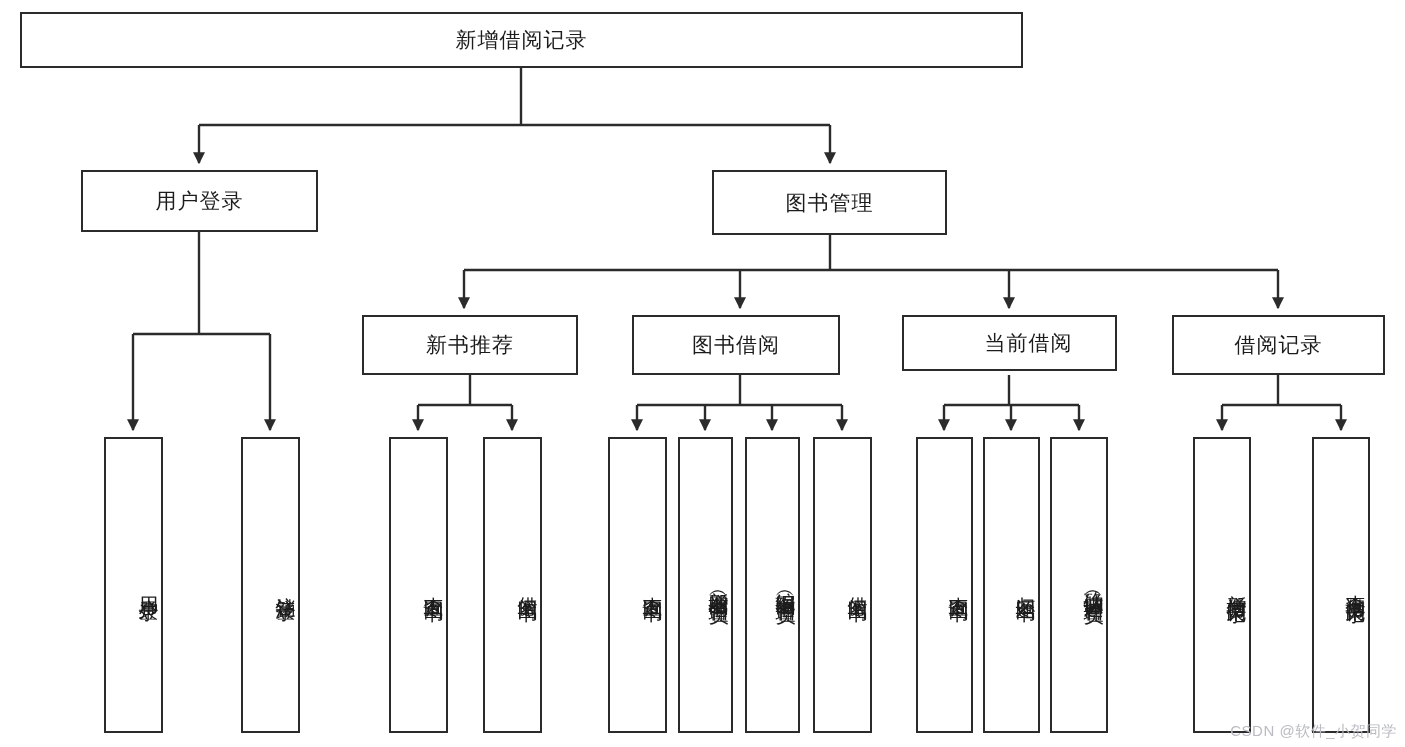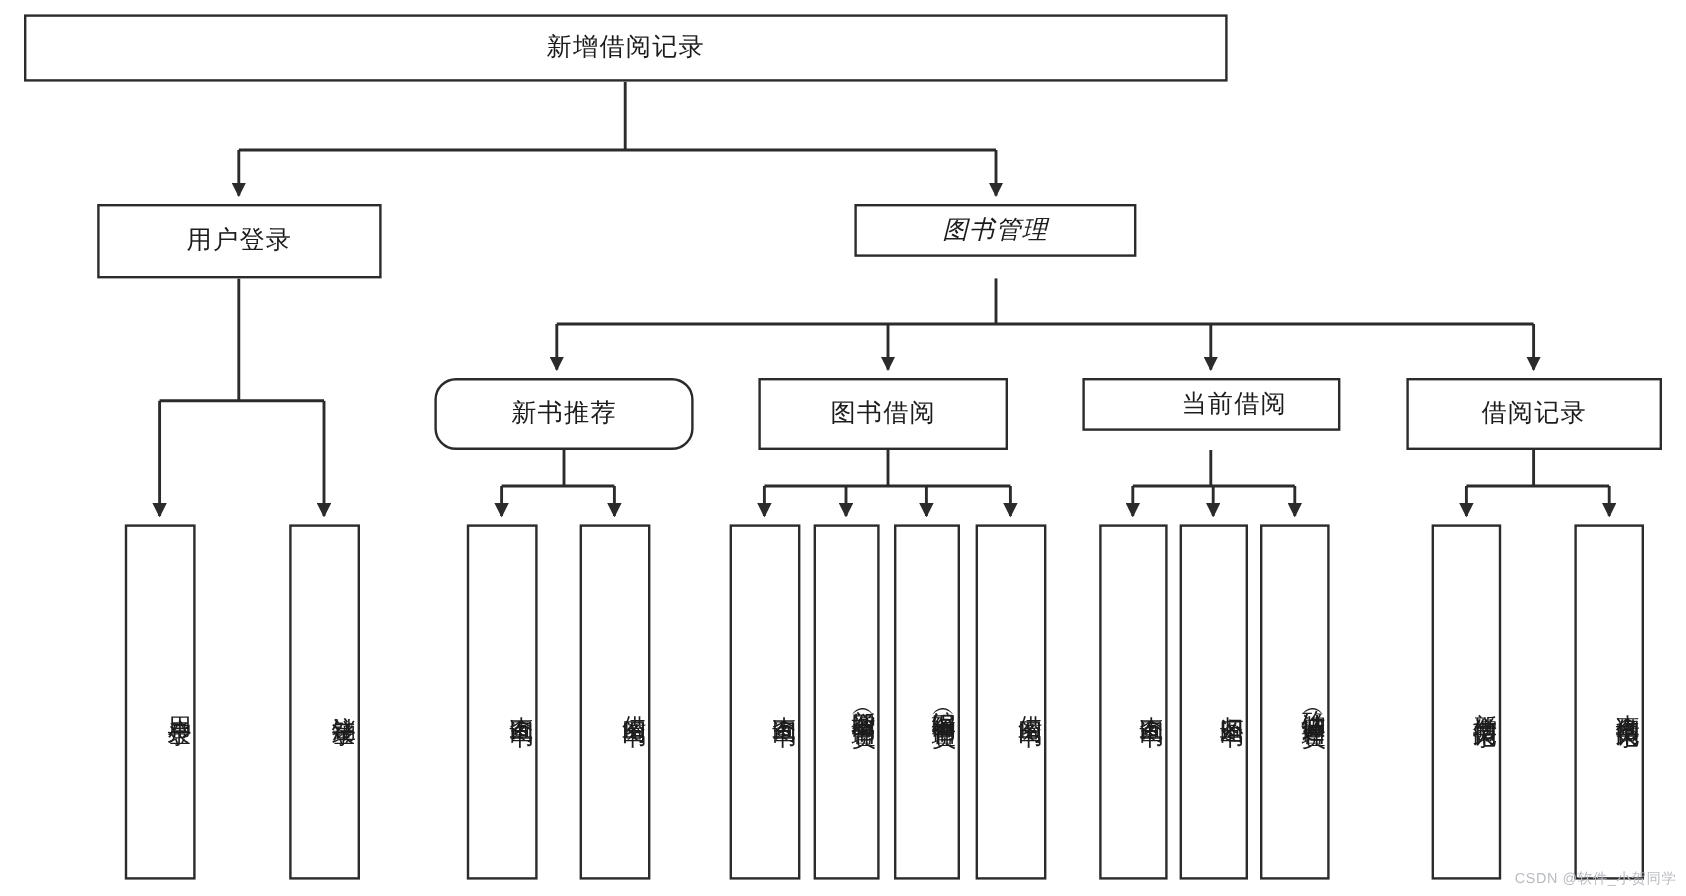--- a/index.html
+++ b/index.html
@@ -55,21 +55,21 @@
     left: 0;
     top: 0;
     width: 1405px;
     height: 747px;
     pointer-events: none;
   }
   .watermark {
     position: absolute;
     right: 8px;
     bottom: 6px;
-    font-size: 12px;
+    font-size: 15px;
     color: #b9bcc2;
     white-space: nowrap;
     letter-spacing: 0.5px;
   }
 </style>
 </head>
 <body>
 
 <div id="canvas">
 
@@ -123,31 +123,31 @@
     </g>
   </svg>
 
   <div class="node horiz" style="left: 20px; top: 12px; width: 1003px; height: 56px;">
     <span class="label">新增借阅记录</span>
   </div>
 
   <div class="node horiz" style="left: 81px; top: 170px; width: 237px; height: 62px;">
     <span class="label">用户登录</span>
   </div>
-  <div class="node horiz" style="left: 712px; top: 170px; width: 235px; height: 44px; font-style: italic;">
+  <div class="node horiz" style="left: 712px; top: 170px; width: 235px; height: 65px;">
     <span class="label">图书管理</span>
   </div>
 
-  <div class="node horiz" style="left: 362px; top: 315px; width: 216px; height: 60px; border-radius: 18px;">
+  <div class="node horiz" style="left: 362px; top: 315px; width: 216px; height: 60px;">
     <span class="label">新书推荐</span>
   </div>
   <div class="node horiz" style="left: 632px; top: 315px; width: 208px; height: 60px;">
     <span class="label">图书借阅</span>
   </div>
-  <div class="node horiz" style="left: 902px; top: 315px; width: 215px; height: 44px; padding-left: 38px;">
+  <div class="node horiz" style="left: 902px; top: 315px; width: 215px; height: 56px; padding-left: 38px;">
     <span class="label">当前借阅</span>
   </div>
   <div class="node horiz" style="left: 1172px; top: 315px; width: 213px; height: 60px; text-align: right;">
     <span class="label">借阅记录</span>
   </div>
 
   <div class="node vert" style="left: 104px; top: 437px; width: 59px; height: 296px;">
     <span class="label">用户登录</span>
   </div>
   <div class="node vert" style="left: 241px; top: 437px; width: 59px; height: 296px;">

